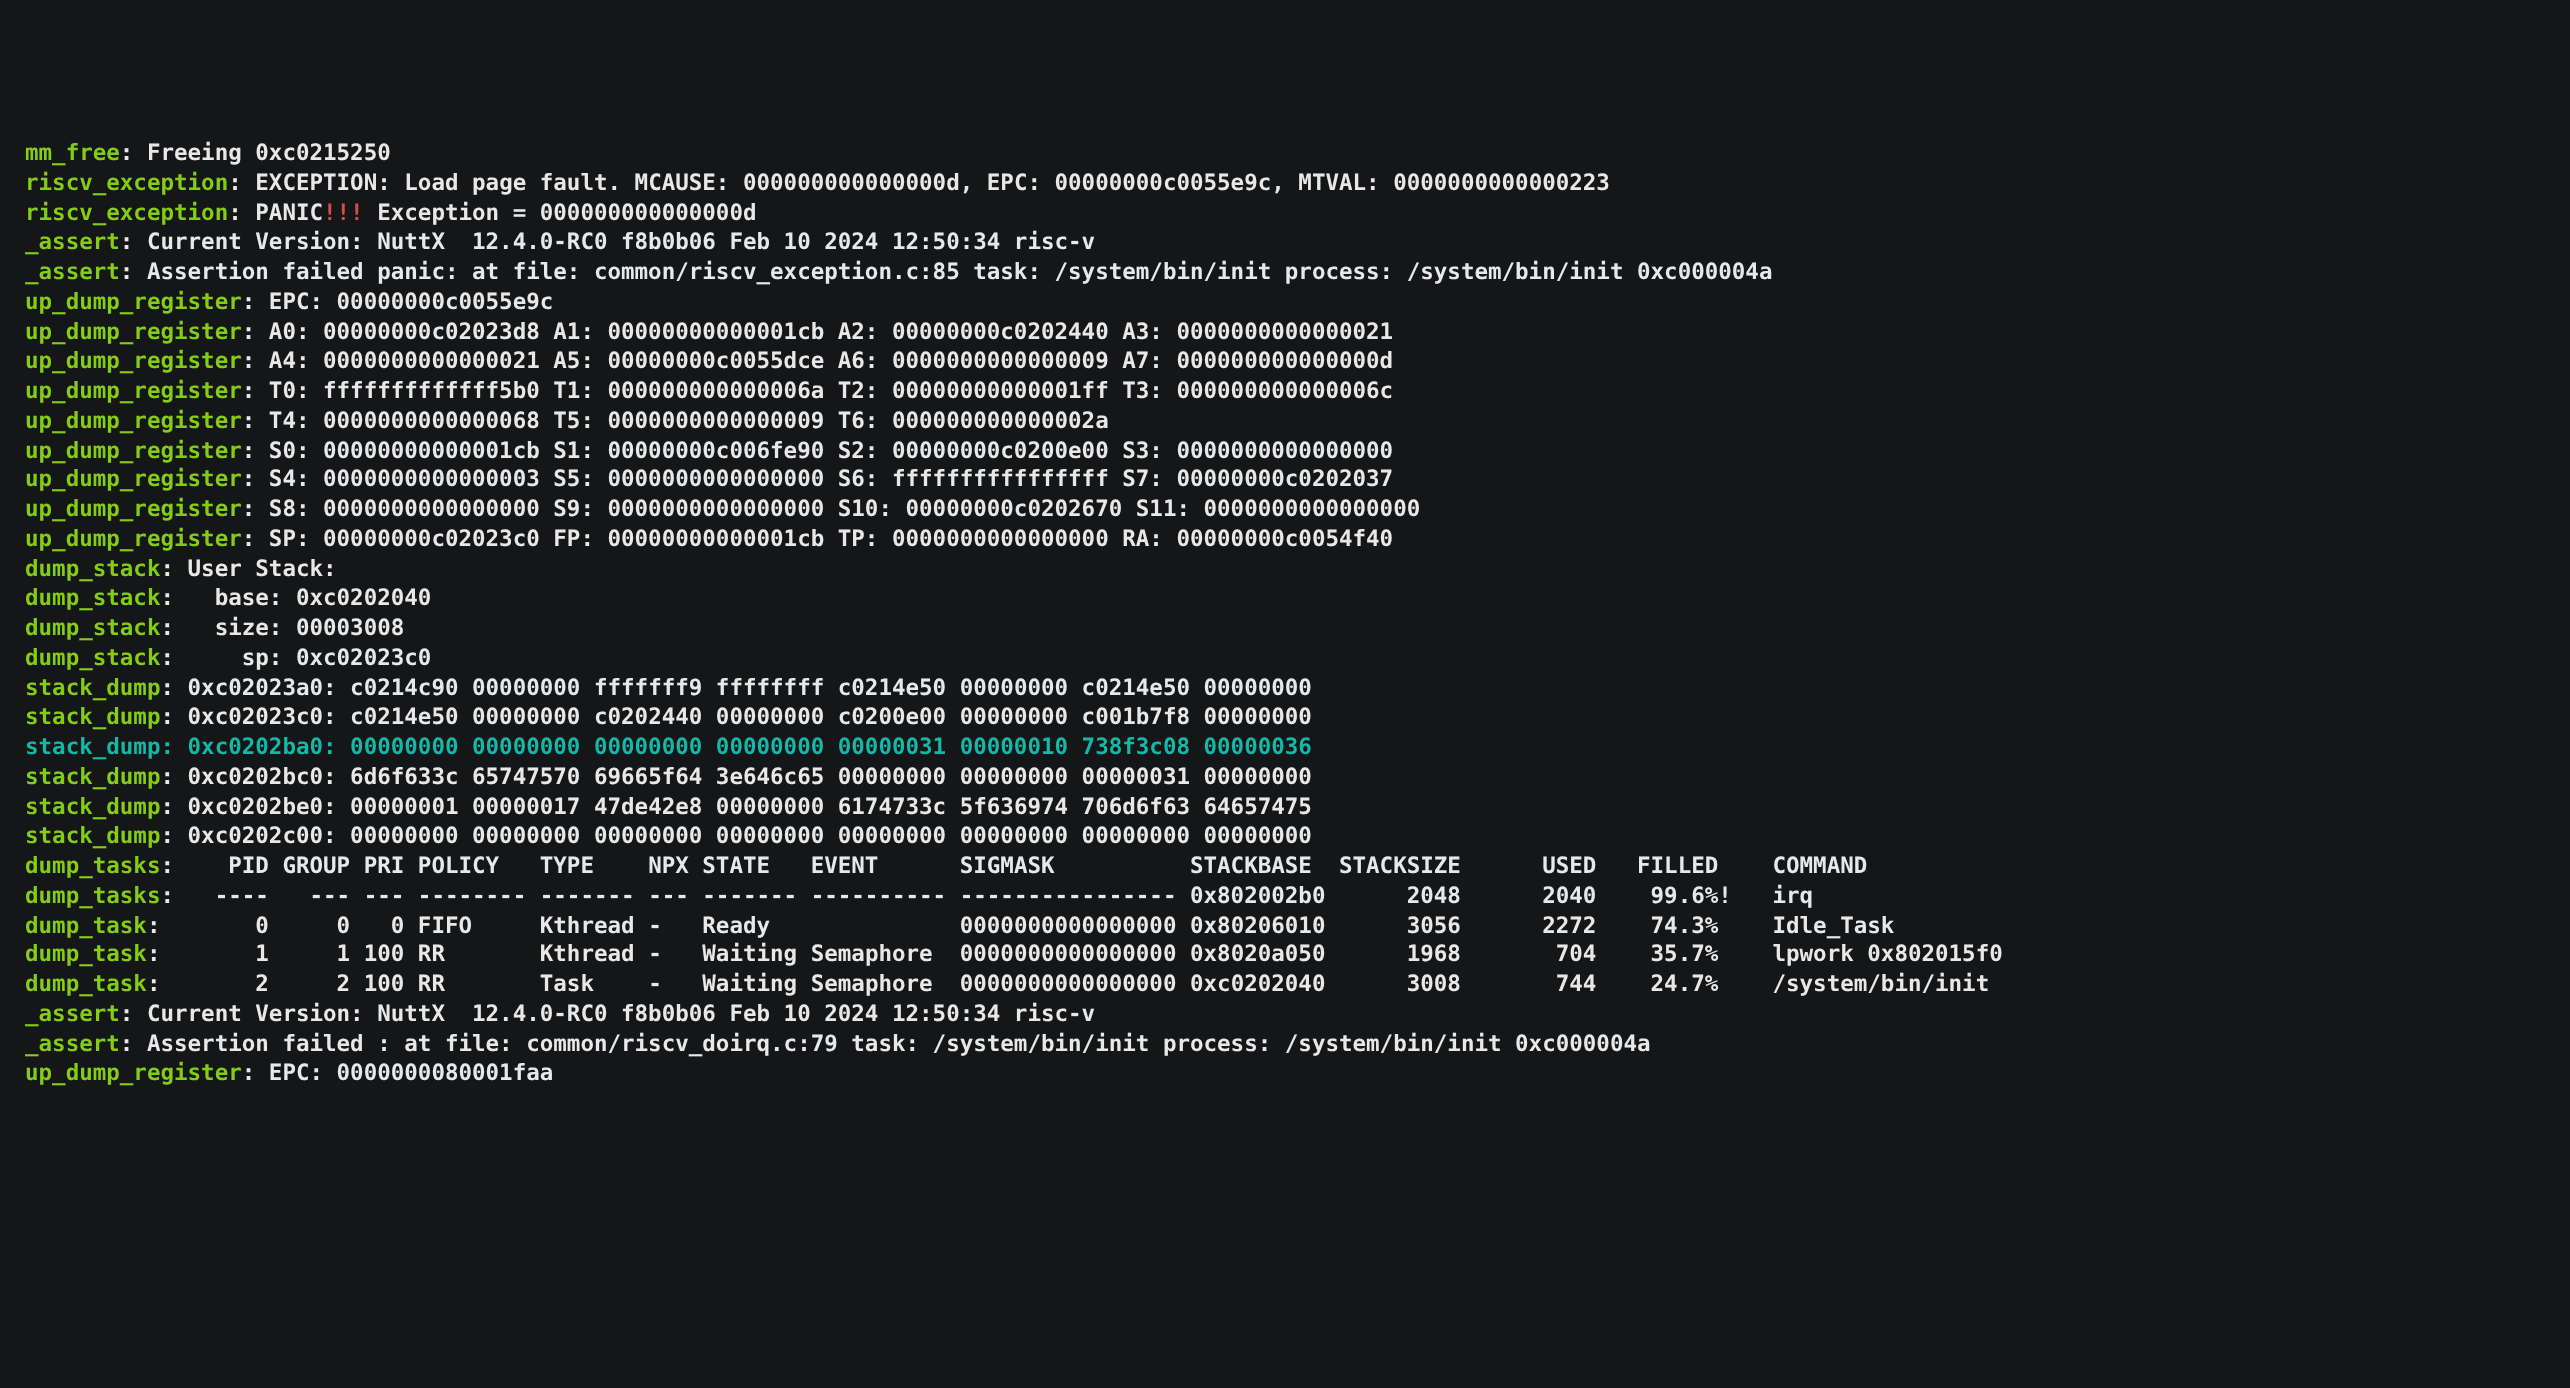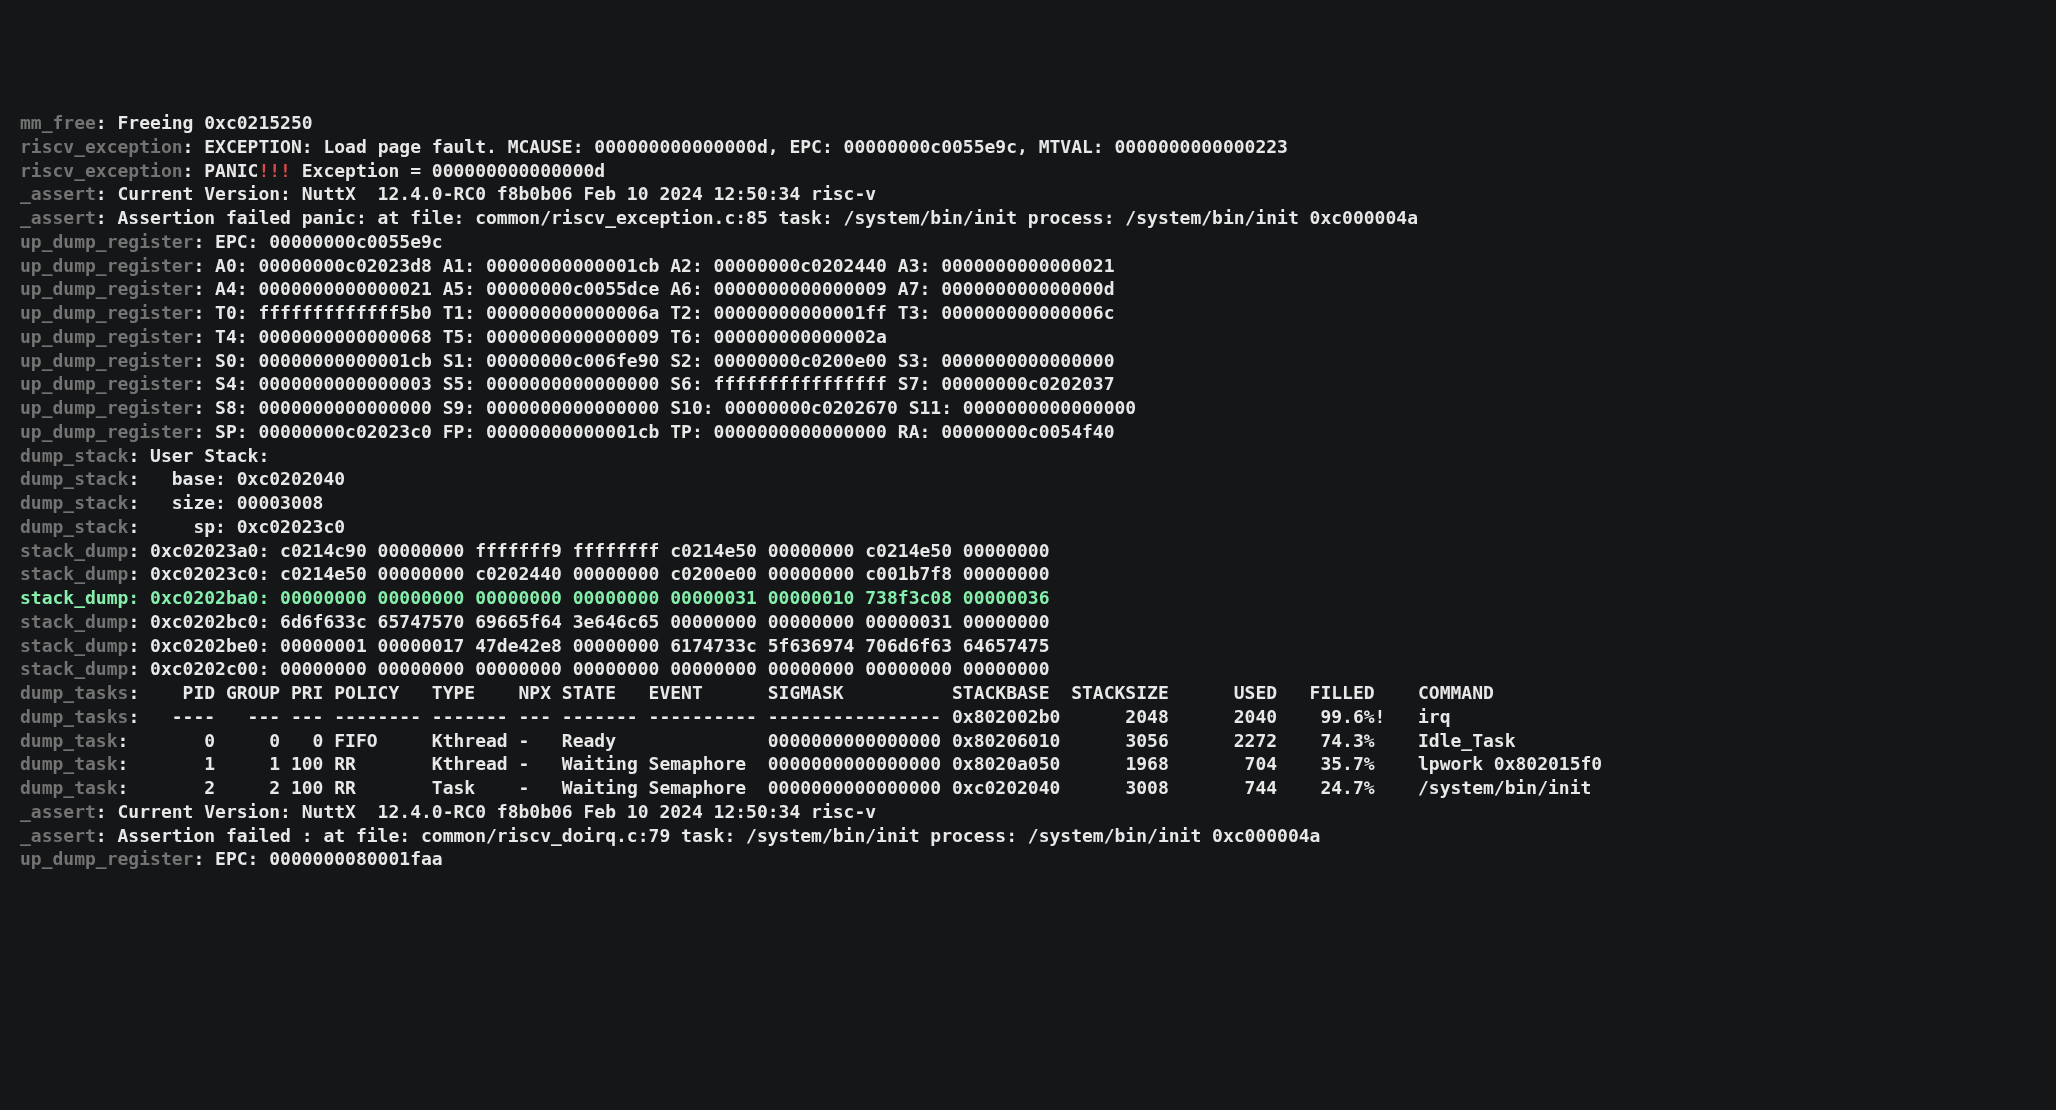--- a/index.html
+++ b/index.html
@@ -7,23 +7,23 @@
     background: #141618;
     color: #e8e8e8;
     font-family: 'Consolas', 'Menlo', 'Monaco', monospace;
     font-size: 18px;
     font-weight: bold;
     line-height: 1.32;
     padding: 16px 20px;
     white-space: pre;
     overflow-x: auto;
   }
-  .tag { color: #737373; }
+  .tag { color: #84cc16; }
   .red { color: #d94a4a; }
-  .faded { color: #86efac; }
+  .faded { color: #14b8a6; }
   .line {}
 </style>
 </head>
 <body>
 
 
 
 <div id="terminal"><div class="line"><span class="tag">mm_free</span><span>: Freeing 0xc0215250</span></div><div class="line"><span class="tag">riscv_exception</span><span>: EXCEPTION: Load page fault. MCAUSE: 000000000000000d, EPC: 00000000c0055e9c, MTVAL: 0000000000000223</span></div><div class="line"><span class="tag">riscv_exception</span><span>: PANIC</span><span class="red">!!!</span><span> Exception = 000000000000000d</span></div><div class="line"><span class="tag">_assert</span><span>: Current Version: NuttX  12.4.0-RC0 f8b0b06 Feb 10 2024 12:50:34 risc-v</span></div><div class="line"><span class="tag">_assert</span><span>: Assertion failed panic: at file: common/riscv_exception.c:85 task: /system/bin/init process: /system/bin/init 0xc000004a</span></div><div class="line"><span class="tag">up_dump_register</span><span>: EPC: 00000000c0055e9c</span></div><div class="line"><span class="tag">up_dump_register</span><span>: A0: 00000000c02023d8 A1: 00000000000001cb A2: 00000000c0202440 A3: 0000000000000021</span></div><div class="line"><span class="tag">up_dump_register</span><span>: A4: 0000000000000021 A5: 00000000c0055dce A6: 0000000000000009 A7: 000000000000000d</span></div><div class="line"><span class="tag">up_dump_register</span><span>: T0: fffffffffffff5b0 T1: 000000000000006a T2: 00000000000001ff T3: 000000000000006c</span></div><div class="line"><span class="tag">up_dump_register</span><span>: T4: 0000000000000068 T5: 0000000000000009 T6: 000000000000002a</span></div><div class="line"><span class="tag">up_dump_register</span><span>: S0: 00000000000001cb S1: 00000000c006fe90 S2: 00000000c0200e00 S3: 0000000000000000</span></div><div class="line"><span class="tag">up_dump_register</span><span>: S4: 0000000000000003 S5: 0000000000000000 S6: ffffffffffffffff S7: 00000000c0202037</span></div><div class="line"><span class="tag">up_dump_register</span><span>: S8: 0000000000000000 S9: 0000000000000000 S10: 00000000c0202670 S11: 0000000000000000</span></div><div class="line"><span class="tag">up_dump_register</span><span>: SP: 00000000c02023c0 FP: 00000000000001cb TP: 0000000000000000 RA: 00000000c0054f40</span></div><div class="line"><span class="tag">dump_stack</span><span>: User Stack:</span></div><div class="line"><span class="tag">dump_stack</span><span>:   base: 0xc0202040</span></div><div class="line"><span class="tag">dump_stack</span><span>:   size: 00003008</span></div><div class="line"><span class="tag">dump_stack</span><span>:     sp: 0xc02023c0</span></div><div class="line"><span class="tag">stack_dump</span><span>: 0xc02023a0: c0214c90 00000000 fffffff9 ffffffff c0214e50 00000000 c0214e50 00000000</span></div><div class="line"><span class="tag">stack_dump</span><span>: 0xc02023c0: c0214e50 00000000 c0202440 00000000 c0200e00 00000000 c001b7f8 00000000</span></div><div class="line"><span class="faded">stack_dump: 0xc0202ba0: 00000000 00000000 00000000 00000000 00000031 00000010 738f3c08 00000036</span></div><div class="line"><span class="tag">stack_dump</span><span>: 0xc0202bc0: 6d6f633c 65747570 69665f64 3e646c65 00000000 00000000 00000031 00000000</span></div><div class="line"><span class="tag">stack_dump</span><span>: 0xc0202be0: 00000001 00000017 47de42e8 00000000 6174733c 5f636974 706d6f63 64657475</span></div><div class="line"><span class="tag">stack_dump</span><span>: 0xc0202c00: 00000000 00000000 00000000 00000000 00000000 00000000 00000000 00000000</span></div><div class="line"><span class="tag">dump_tasks</span><span>:    PID GROUP PRI POLICY   TYPE    NPX STATE   EVENT      SIGMASK          STACKBASE  STACKSIZE      USED   FILLED    COMMAND</span></div><div class="line"><span class="tag">dump_tasks</span><span>:   ----   --- --- -------- ------- --- ------- ---------- ---------------- 0x802002b0      2048      2040    99.6%!   irq</span></div><div class="line"><span class="tag">dump_task</span><span>:       0     0   0 FIFO     Kthread -   Ready              0000000000000000 0x80206010      3056      2272    74.3%    Idle_Task</span></div><div class="line"><span class="tag">dump_task</span><span>:       1     1 100 RR       Kthread -   Waiting Semaphore  0000000000000000 0x8020a050      1968       704    35.7%    lpwork 0x802015f0</span></div><div class="line"><span class="tag">dump_task</span><span>:       2     2 100 RR       Task    -   Waiting Semaphore  0000000000000000 0xc0202040      3008       744    24.7%    /system/bin/init</span></div><div class="line"><span class="tag">_assert</span><span>: Current Version: NuttX  12.4.0-RC0 f8b0b06 Feb 10 2024 12:50:34 risc-v</span></div><div class="line"><span class="tag">_assert</span><span>: Assertion failed : at file: common/riscv_doirq.c:79 task: /system/bin/init process: /system/bin/init 0xc000004a</span></div><div class="line"><span class="tag">up_dump_register</span><span>: EPC: 0000000080001faa</span></div></div>
 
 

